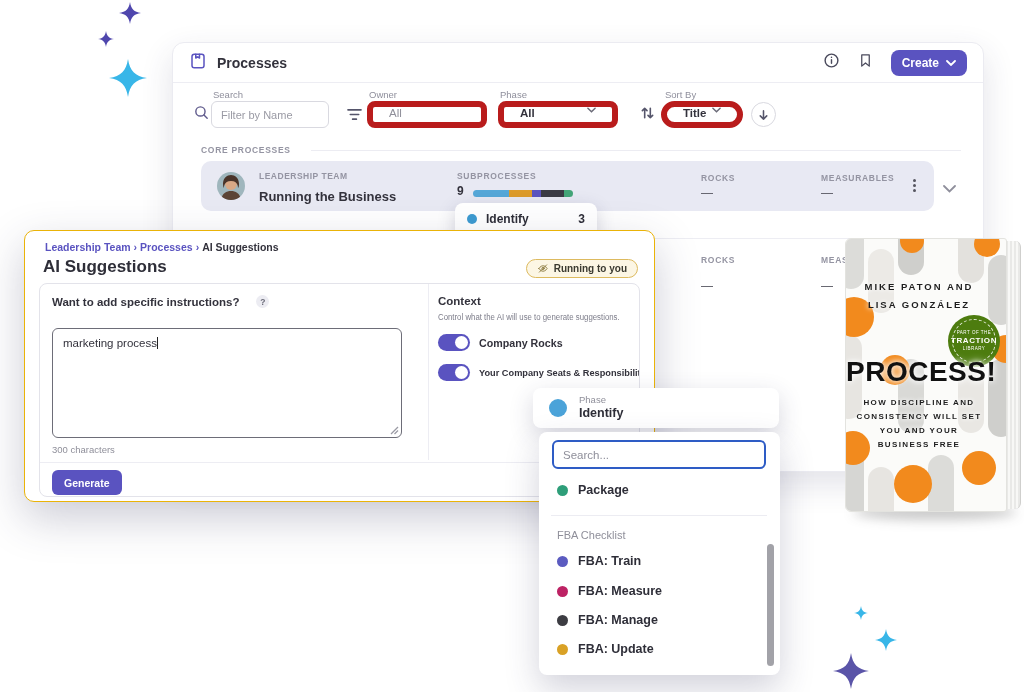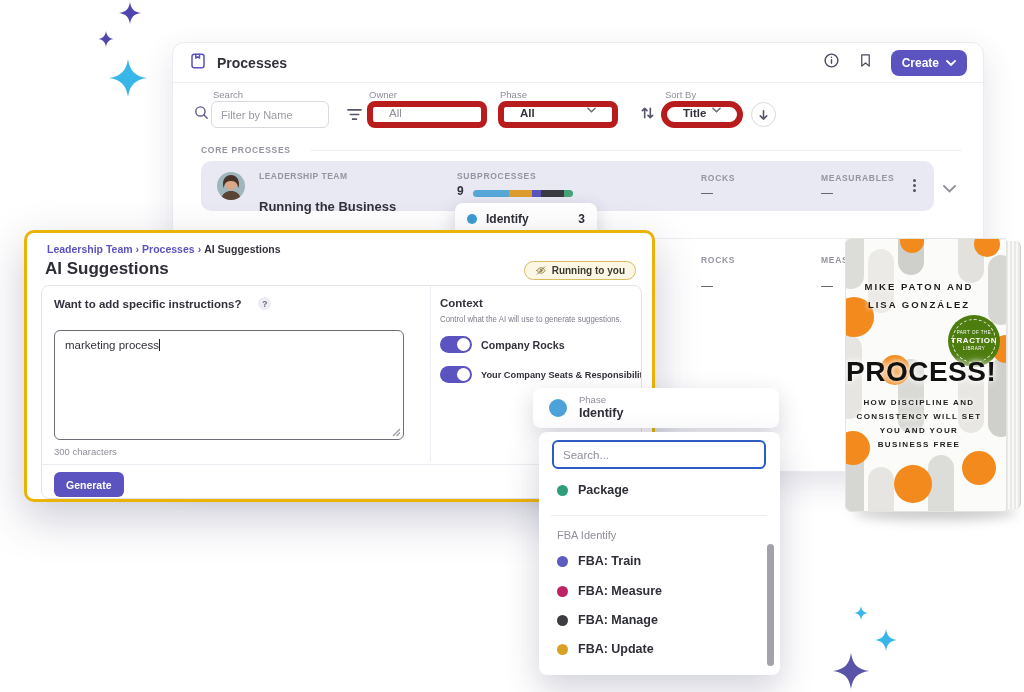--- a/index.html
+++ b/index.html
@@ -47,21 +47,21 @@
   #progress div { height:100%; }
   .kebab span { display:block; width:3px; height:3px; border-radius:50%; background:#55555f; margin:2px 0; }
 
   
   #tooltip { left:455px; top:203px; width:142px; height:32px; background:#fff;
              border-radius:8px 8px 2px 2px; box-shadow:0 6px 18px rgba(50,50,90,.22);
              display:flex; align-items:center; padding:0 12px; z-index:2; }
 
   
   #ai { left:24px; top:230px; width:631px; height:272px; background:#fff; border-radius:10px;
-        border:3px solid #eab308; box-shadow:0 16px 44px rgba(50,50,90,.25); z-index:4; }
+        border:1px solid #eab308; box-shadow:0 16px 44px rgba(50,50,90,.25); z-index:4; }
   #crumb { left:20px; top:10px; font-size:10.5px; font-weight:700; }
   #crumb .link { color:#5a53c0; cursor:pointer; }
   #crumb .sep { color:#5a53c0; margin:0 3px; }
   #crumb .cur { color:#33323c; }
   #ai-title { left:18px; top:26px; font-size:17px; font-weight:700; color:#2e2e38; }
   #badge { right:16px; top:28px; display:flex; align-items:center; gap:5px;
            border:1.5px solid #ddba5e; background:#fcf6e4; border-radius:999px;
            padding:3px 10px; font-size:10px; font-weight:700; color:#3b3a30; }
   #ai-card { left:14px; top:52px; width:601px; height:214px; border:1px solid #e3e3ea;
              border-radius:8px; overflow:hidden; }
@@ -258,21 +258,21 @@
           </defs>
         <g clip-path="url(#av)">
             <rect width="28" height="28" fill="#9fb6bd"></rect>
         <circle cx="14" cy="12" r="6" fill="#d9a886"></circle>
         <path d="M6 12c0-6 4-9 8-9s8 3 8 9c0 3-1 4-1 4s.5-7-7-7-7 7-7 7-1-1-1-4z" fill="#4a342a"></path>
         <path d="M4 28c1-7 5.5-9 10-9s9 2 10 9z" fill="#5b4436"></path>
           </g>
       </svg>
     </span>
     <span class="abs lbl" style="left:58px;top:10px;letter-spacing:.5px;">LEADERSHIP TEAM</span>
-    <span class="abs" style="left:58px;top:38px;font-size:13px;font-weight:700;">Running the Business</span>
+    <span class="abs" style="left:58px;top:28px;font-size:13px;font-weight:700;">Running the Business</span>
 
     <span class="abs lbl" style="left:256px;top:10px;">SUBPROCESSES</span>
     <span class="abs" style="left:256px;top:23px;font-size:12px;font-weight:700;">9</span>
     <div class="abs" id="progress">
       <div style="background: rgb(86, 168, 216); width: 36%;"></div>
       <div style="background: rgb(221, 156, 43); width: 23%;"></div>
       <div style="background: rgb(91, 84, 192); width: 9%;"></div>
       <div style="background: rgb(59, 59, 68); width: 23%;"></div>
       <div style="background: rgb(68, 166, 120); width: 9%;"></div>
     </div>
@@ -409,21 +409,21 @@
   <span id="phase-val">Identify</span>
 </div>
 
 <div class="abs" id="dd">
   <input id="dd-search" placeholder="Search..." style="">
   <div class="dd-item" style="top:51px;">
     <span class="dot" style="background: rgb(46, 158, 121);"></span>
     <span>Package</span>
   </div>
   <div id="dd-div"></div>
-  <div id="dd-group">FBA Identify</div>
+  <div id="dd-group">FBA Checklist</div>
   <div class="dd-item" style="top:122px;">
     <span class="dot" style="background: rgb(91, 91, 192);"></span>
     <span>FBA: Train</span>
   </div>
   <div class="dd-item" style="top:152px;">
     <span class="dot" style="background: rgb(189, 34, 100);"></span>
     <span>FBA: Measure</span>
   </div>
   <div class="dd-item" style="top:181px;">
     <span class="dot" style="background: rgb(60, 60, 66);"></span>

